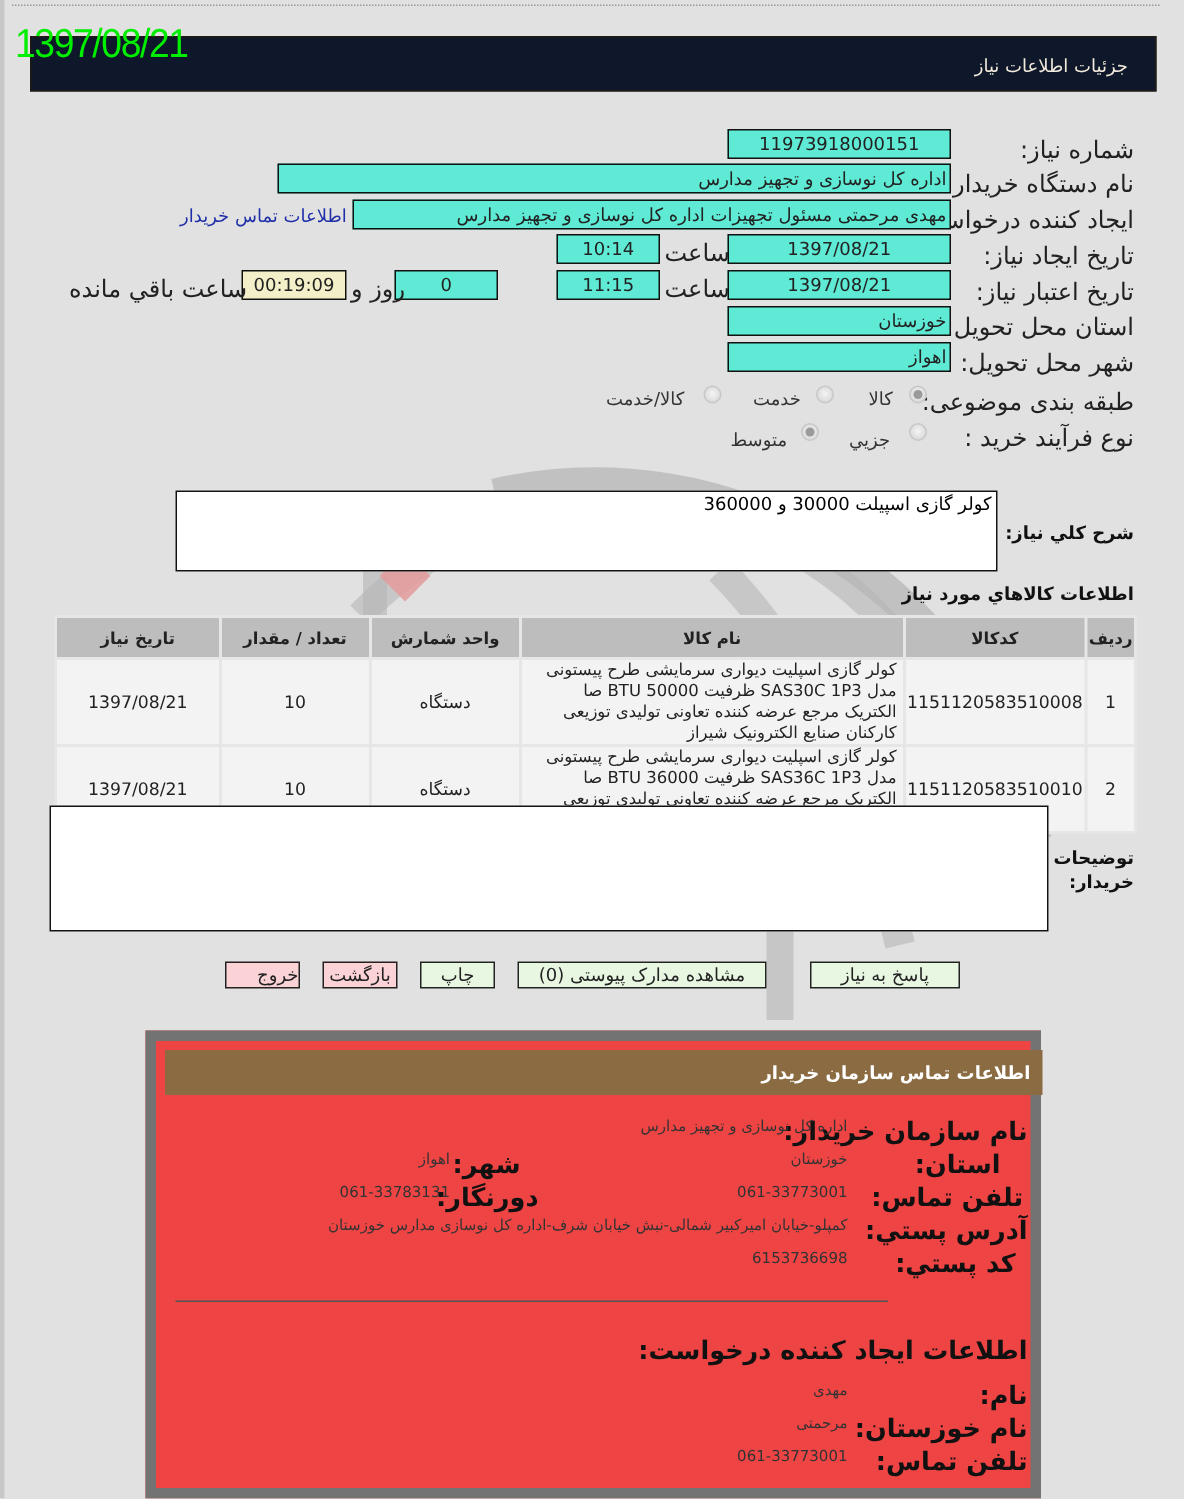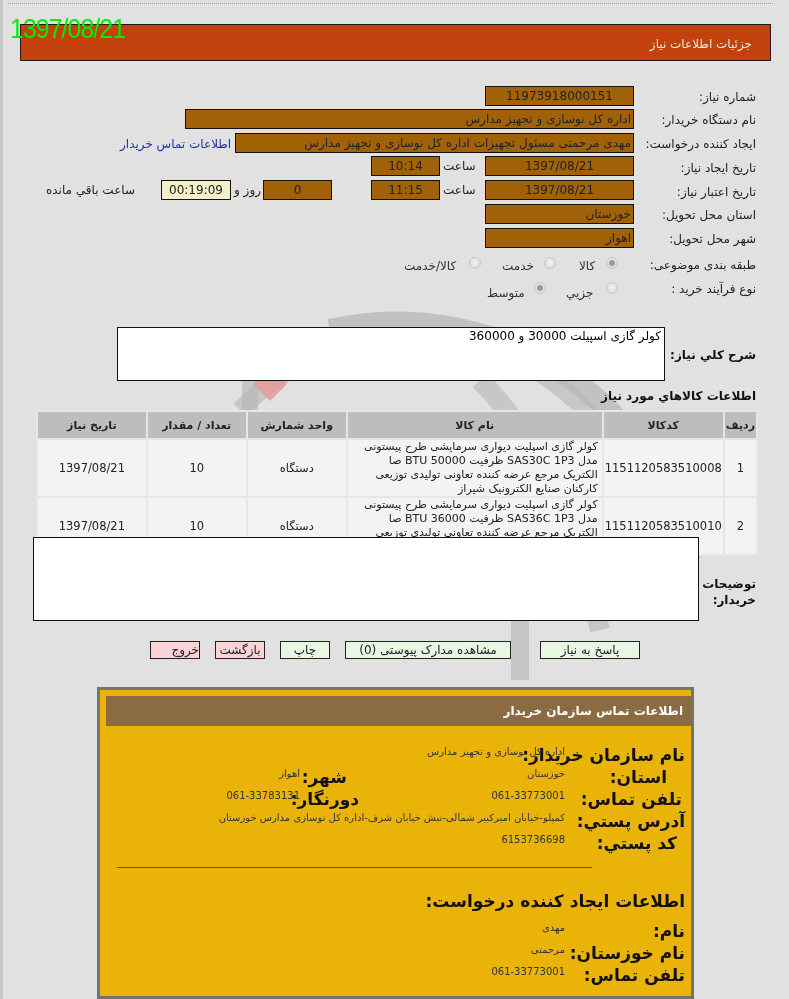--- a/index.html
+++ b/index.html
@@ -10,26 +10,26 @@
   }
   .top-dotted { position:absolute; left:8px; right:16px; top:3px; border-top:1px dotted #9a9a9a; }
   .left-edge { position:absolute; left:0; top:0; width:3px; height:999px; background:#c8c8c8; }
   .stamp {
     position:absolute; left:10px; top:14px; color:#00ee00;
     font-family:"Liberation Sans Narrow","Liberation Sans", sans-serif; font-size:27px;
     letter-spacing:-1px; transform:scaleX(0.92); transform-origin:left; z-index:5;
   }
   .title-bar {
     position:absolute; left:20px; top:24px; width:751px; height:37px;
-    background:#c2410c; border:1px solid #1f1a12; box-sizing:border-box;
+    background:#0f172a; border:1px solid #1f1a12; box-sizing:border-box;
   }
   .title-bar .t { position:absolute; right:18px; top:12px; color:#f2eadc; font-size:12px; direction:rtl; }
-  .lbl { position:absolute; font-size:12px; color:#222; direction:rtl; white-space:nowrap; }
+  .lbl { position:absolute; font-size:16px; color:#222; direction:rtl; white-space:nowrap; }
   .box {
-    position:absolute; background:#a16207; border:1px solid #111; box-sizing:border-box;
+    position:absolute; background:#5eead4; border:1px solid #111; box-sizing:border-box;
     height:20px; font-size:12px; line-height:18px; white-space:nowrap; overflow:hidden;
   }
   .box.c { text-align:center; }
   .box.r { direction:rtl; text-align:right; padding-right:2px; }
   .box.yellow { background:#f3efc8; }
   .link { position:absolute; color:#1f2fa8; direction:rtl; white-space:nowrap; cursor:pointer; }
 
   .radio {
     position:absolute; width:12px; height:12px; border-radius:50%;
     background:radial-gradient(circle at 50% 45%, #f4f4f4 0%, #dcdcdc 70%, #c8c8c8 100%);
@@ -61,21 +61,21 @@
   }
   table.items td.name { text-align:right; line-height:14px; padding:0 4px; font-size:11px; }
 
   .btn {
     position:absolute; height:18px; border:1px solid #222; box-sizing:border-box;
     font-size:12px; line-height:16px; text-align:center; direction:rtl; cursor:pointer; color:#222;
   }
   .btn.green { background:#e8f7e2; }
   .btn.pink { background:#fbd2d6; }
 
-  .contact-panel { position:absolute; left:97px; top:687px; width:597px; height:312px; background:#eab308; border:3px solid #737373; box-sizing:border-box; }
+  .contact-panel { position:absolute; left:97px; top:687px; width:597px; height:312px; background:#ef4444; border:7px solid #737373; box-sizing:border-box; }
   .contact-head { position:absolute; left:6px; top:6px; width:585px; height:30px; background:#8b6c42; }
   .contact-head .t { position:absolute; right:8px; top:8px; color:#fff; font-weight:bold; font-size:12px; direction:rtl; }
   .cl { position:absolute; font-weight:bold; font-size:17px; direction:rtl; white-space:nowrap; color:#111; }
   .cv { position:absolute; font-size:10px; direction:rtl; white-space:nowrap; color:#333; }
   .hr { position:absolute; left:20px; width:475px; top:867px; border-top:1px solid #555; }
 
   .wm { position:absolute; pointer-events:none; }
 </style>
 </head>
 <body>
@@ -170,21 +170,21 @@
       <td>2</td>
       <td>1151120583510010</td>
       <td class="name">کولر گازی اسپلیت دیواری سرمایشی طرح پیستونی مدل SAS36C 1P3 ظرفیت 36000 BTU صا الکتریک مرجع عرضه کننده تعاونی تولیدی توزیعی کارکنان صنایع الکترونیک شیراز</td>
       <td>دستگاه</td>
       <td>10</td>
       <td>1397/08/21</td>
     </tr>
   </tbody>
 </table>
 
-<span class="bold-lbl" style="right:33px;top:564px;width:60px;white-space:normal;line-height:16px;margin-top:12px;">توضیحات خریدار:</span>
+<span class="bold-lbl" style="right:33px;top:564px;width:60px;white-space:normal;line-height:16px;">توضیحات خریدار:</span>
 <textarea class="ta" style="left: 33px; top: 537px; width: 666px; height: 84px;"></textarea>
 
 <div class="btn green" style="left:540px;top:641px;width:100px;">پاسخ به نیاز</div>
 <div class="btn green" style="left:345px;top:641px;width:166px;">مشاهده مدارک پیوستی (0)</div>
 <div class="btn green" style="left:280px;top:641px;width:50px;">چاپ</div>
 <div class="btn pink" style="left:215px;top:641px;width:50px;">بازگشت</div>
 <div class="btn pink" style="left:150px;top:641px;width:50px;padding-left:42px;">خروج</div>
 
 <div class="contact-panel">
   <div class="contact-head">

